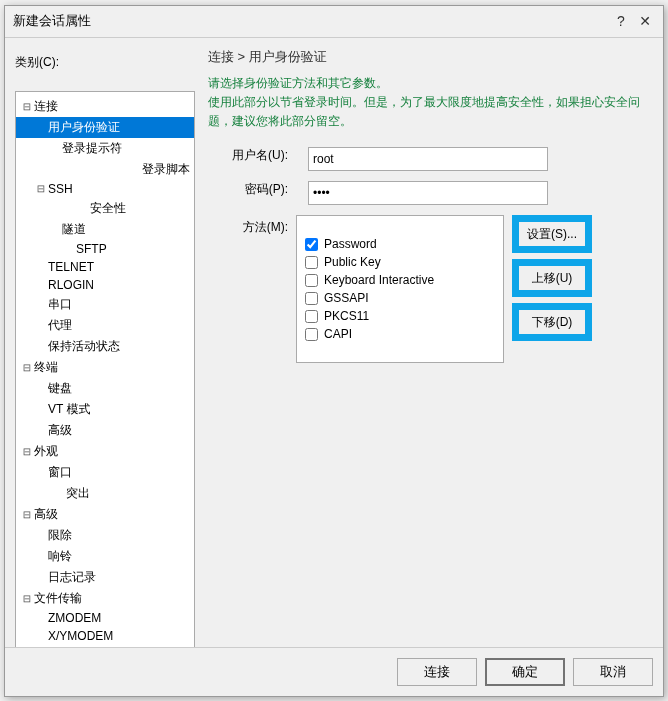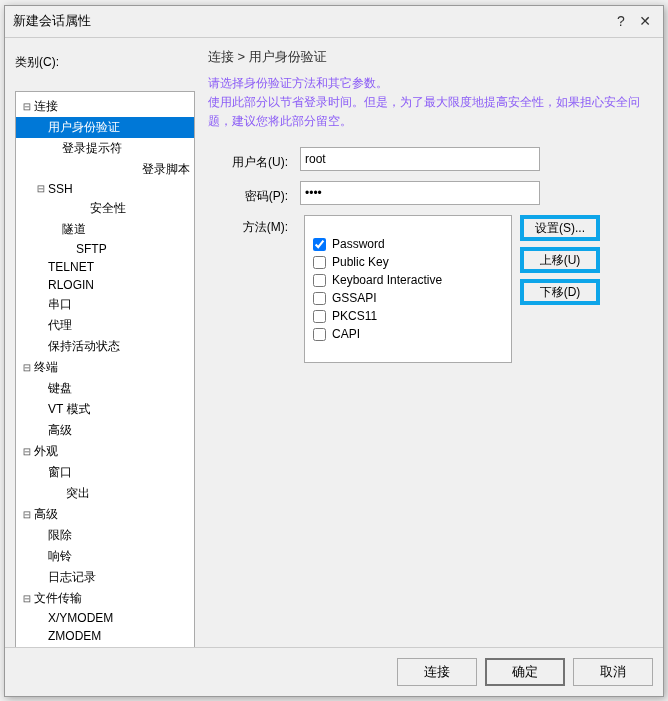--- a/index.html
+++ b/index.html
@@ -109,36 +109,36 @@
       flex-direction: column;
       overflow: hidden;
     }
     .breadcrumb {
       font-size: 13px;
       color: #333;
       margin-bottom: 8px;
     }
     .description {
       font-size: 12px;
-      color: #8b5cf6;
+      color: #15803d;
       line-height: 1.6;
       margin-bottom: 16px;
     }
 
     .form-section {
       display: flex;
       flex-direction: column;
       gap: 10px;
       flex: 1;
     }
 
     .form-row {
       display: flex;
-      align-items: flex-end;
-      gap: 12px;
+      align-items: flex-start;
+      gap: 20px;
     }
     .form-label {
       width: 80px;
       text-align: right;
       font-size: 12px;
       color: #000;
       flex-shrink: 0;
     }
     .form-input {
       width: 240px;
@@ -147,21 +147,21 @@
       background: #fff;
       padding: 2px 4px;
       font-size: 12px;
       outline: none;
     }
 
     
     .method-row {
       display: flex;
       align-items: flex-start;
-      gap: 16px;
+      gap: 8px;
     }
     .method-label {
       width: 80px;
       text-align: right;
       font-size: 12px;
       color: #000;
       flex-shrink: 0;
       padding-top: 4px;
     }
     .method-area {
@@ -192,23 +192,23 @@
       margin: 0;
       cursor: pointer;
     }
     .method-buttons {
       display: flex;
       flex-direction: column;
       gap: 6px;
     }
     .method-btn {
       width: 80px;
-      height: 26px;
+      height: 38px;
       background: #f0f0f0;
-      border: 4px solid #0ea5e9;
+      border: 7px solid #0ea5e9;
       font-size: 12px;
       cursor: pointer;
       color: #000;
     }
     .method-btn:disabled { color: #aaa; cursor: default; }
 
     
     .dialog-footer {
       display: flex;
       justify-content: flex-end;
@@ -343,25 +343,25 @@
           <div class="tree-item" style="padding-left: 18px;">
             <span class="tree-toggle"></span>
             <span>日志记录</span>
           </div>
           <div class="tree-item" style="padding-left: 4px;">
             <span class="tree-toggle" style="font-size: 10px;">⊟</span>
             <span>文件传输</span>
           </div>
           <div class="tree-item" style="padding-left: 18px;">
             <span class="tree-toggle"></span>
+            <span>ZMODEM</span>
+          </div>
+          <div class="tree-item" style="padding-left: 18px;">
+            <span class="tree-toggle"></span>
             <span>X/YMODEM</span>
-          </div>
-          <div class="tree-item" style="padding-left: 18px;">
-            <span class="tree-toggle"></span>
-            <span>ZMODEM</span>
           </div>
         </div>
     </div>
 
     <div class="main-content">
       <div class="breadcrumb">连接 &gt; 用户身份验证</div>
       <div class="description">
         <div>请选择身份验证方法和其它参数。</div>
         <div>使用此部分以节省登录时间。但是，为了最大限度地提高安全性，如果担心安全问题，建议您将此部分留空。</div>
       </div>

